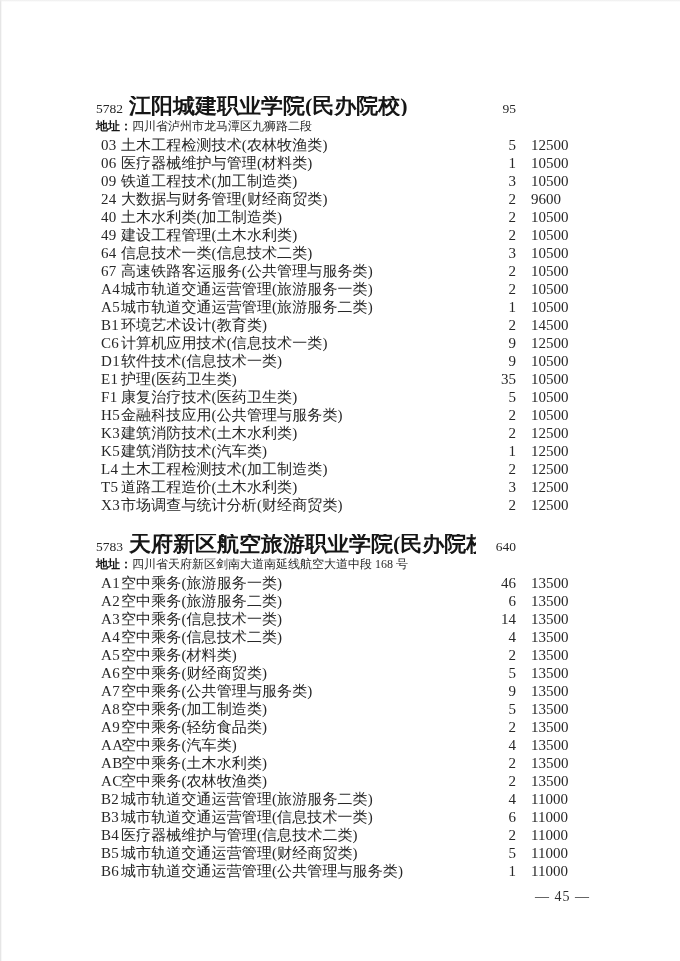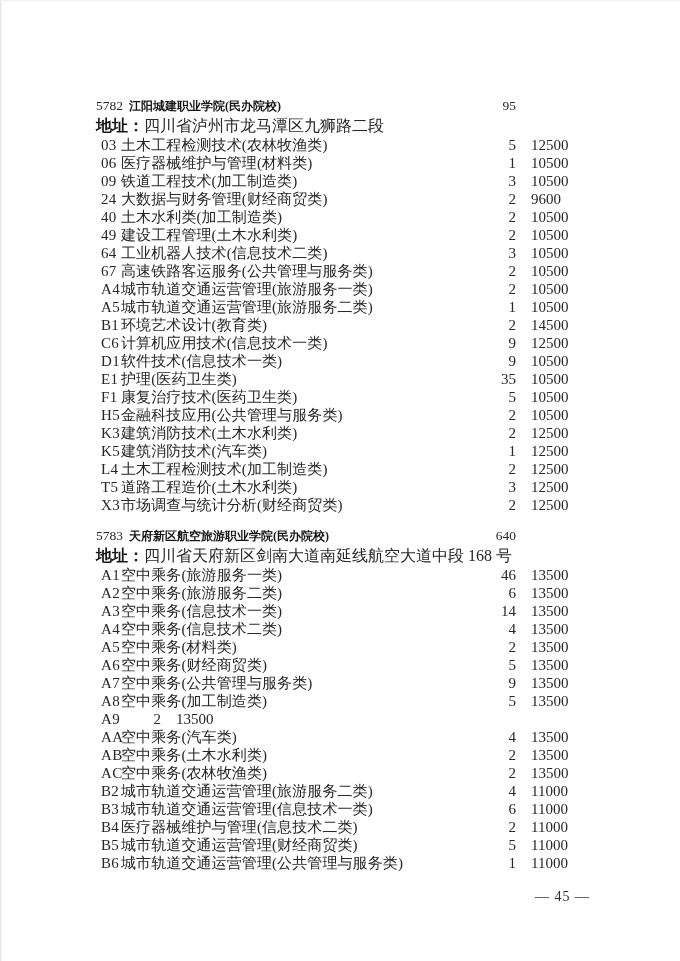--- a/index.html
+++ b/index.html
@@ -25,53 +25,53 @@
     background: linear-gradient(to bottom, #ededed, rgba(255,255,255,0));
   }
 
   .content {
     position: absolute;
     left: 96px;
     top: 96px;
     width: 475px;
   }
 
-  .section + .section { margin-top: 12px; }
+  .section + .section { margin-top: 20px; }
 
   .sec-header {
     display: flex;
     align-items: baseline;
     line-height: 20px;
     height: 20px;
   }
   .sec-code {
     width: 33px;
     font-size: 13.5px;
     flex: none;
   }
   .sec-name {
     flex: 1;
-    font-size: 12px;
+    font-size: 22px;
     font-weight: bold;
     color: #161616;
     white-space: nowrap;
     overflow: hidden;
   }
   .sec-total {
     width: 40px;
     flex: none;
     text-align: right;
     font-size: 13.5px;
   }
   .sec-fee-spacer { width: 55px; flex: none; }
 
   .sec-address {
     line-height: 20px;
     height: 20px;
-    font-size: 16px;
+    font-size: 12px;
     white-space: nowrap;
   }
   .addr-label { font-weight: bold; color: #161616; }
 
   .rows { margin-top: 0; }
   .row {
     display: flex;
     align-items: baseline;
     height: 18px;
     line-height: 18px;
@@ -168,21 +168,21 @@
 
   <div class="row">
     <span class="code">49</span>
     <span class="name">建设工程管理(土木水利类)</span>
     <span class="count">2</span>
     <span class="fee">10500</span>
   </div>
 
   <div class="row">
     <span class="code">64</span>
-    <span class="name">工业机器人技术(信息技术二类)</span>
+    <span class="name">信息技术一类(信息技术二类)</span>
     <span class="count">3</span>
     <span class="fee">10500</span>
   </div>
 
   <div class="row">
     <span class="code">67</span>
     <span class="name">高速铁路客运服务(公共管理与服务类)</span>
     <span class="count">2</span>
     <span class="fee">10500</span>
   </div>
@@ -342,20 +342,21 @@
 
   <div class="row">
     <span class="code">A8</span>
     <span class="name">空中乘务(加工制造类)</span>
     <span class="count">5</span>
     <span class="fee">13500</span>
   </div>
 
   <div class="row">
     <span class="code">A9</span>
+    <span class="name">空中乘务(轻纺食品类)</span>
     <span class="count">2</span>
     <span class="fee">13500</span>
   </div>
 
   <div class="row">
     <span class="code">AA</span>
     <span class="name">空中乘务(汽车类)</span>
     <span class="count">4</span>
     <span class="fee">13500</span>
   </div>

